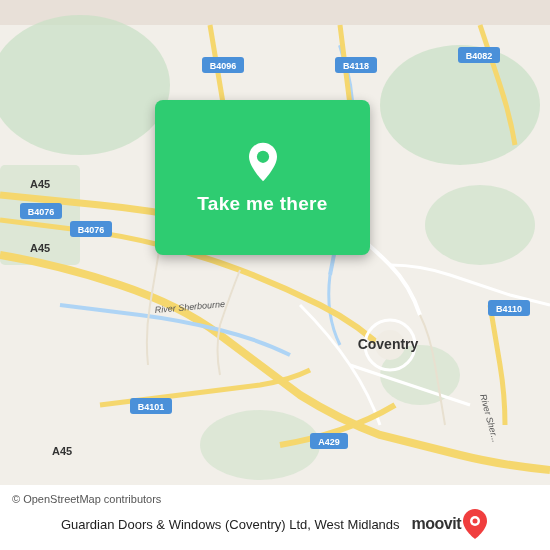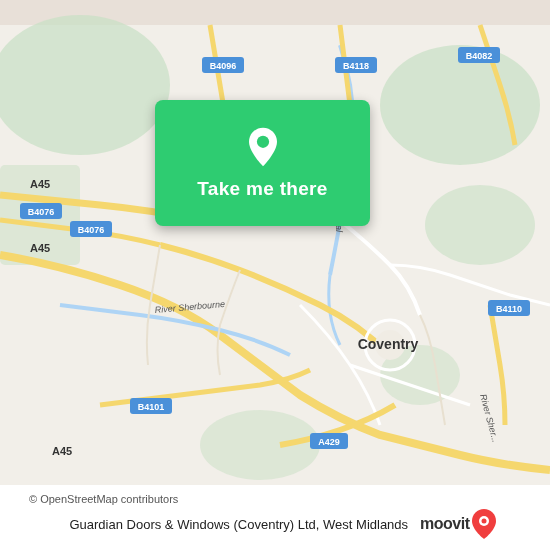--- a/index.html
+++ b/index.html
@@ -26,21 +26,21 @@
       top: 0; left: 0;
       width: 100%; height: 100%;
     }
 
     
     #take-me-there-card {
       position: absolute;
       top: 100px;
       left: 155px;
       width: 215px;
-      height: 126px;
+      height: 155px;
       background-color: #2ecc71;
       border-radius: 8px;
       display: flex;
       flex-direction: column;
       align-items: center;
       justify-content: center;
       gap: 10px;
       cursor: pointer;
       box-shadow: 0 4px 12px rgba(0,0,0,0.3);
     }
@@ -57,21 +57,21 @@
       letter-spacing: 0.3px;
     }
 
     
     #bottom-bar {
       position: absolute;
       bottom: 0;
       left: 0;
       width: 100%;
       background: #ffffff;
-      padding: 8px 12px 10px 29px;
+      padding: 8px 12px 10px 12px;
       display: flex;
       flex-direction: column;
       gap: 3px;
     }
 
     #copyright-text {
       font-size: 11px;
       color: #555;
     }
 

